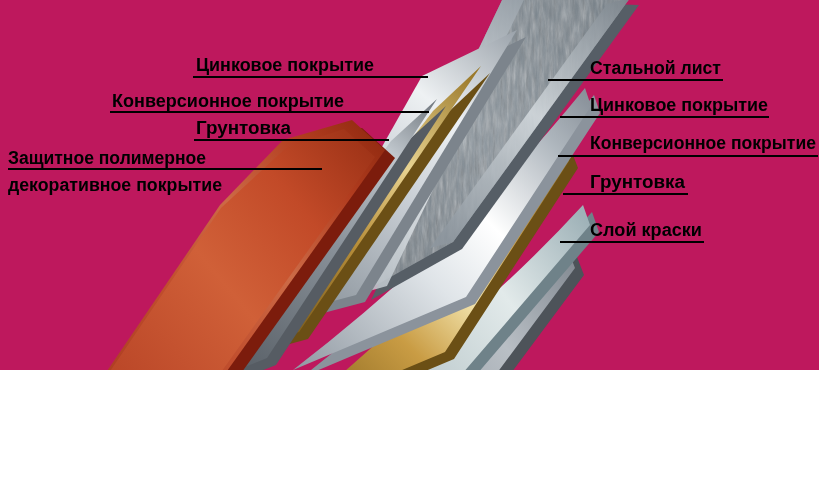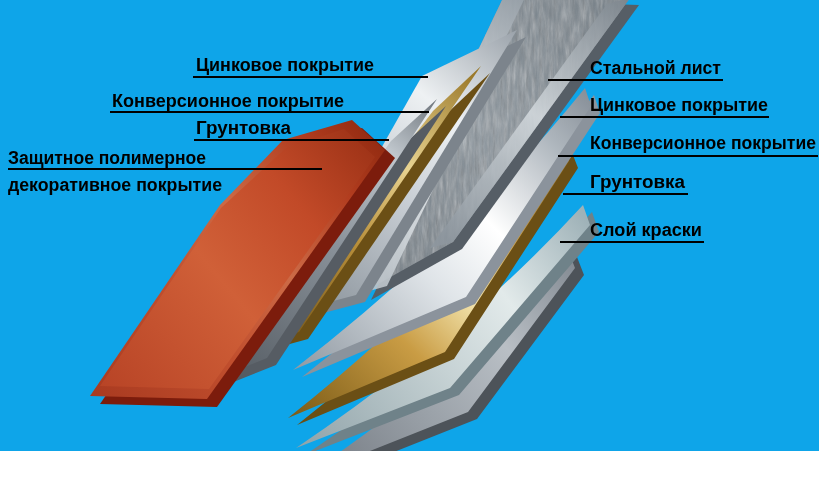--- a/index.html
+++ b/index.html
@@ -1,16 +1,16 @@
 <!DOCTYPE html>
 <html><head>
 <meta charset="utf-8">
 <style>
   html,body{margin:0;padding:0;background:#fff;}
-  .stage{position:relative;width:819px;height:451px;background:#0ea5e9;overflow:hidden;
+  .stage{position:relative;width:819px;height:370px;background:#be185d;overflow:hidden;
          font-family:"Liberation Sans",sans-serif;}
   svg{display:block;}
   text.lbl{font-family:"Liberation Sans",sans-serif;font-weight:bold;font-size:18px;fill:#000;}
   line.leader{stroke:#000;stroke-width:2;}
 </style>
 </head>
 <body>
 
 <div class="stage">
 <svg viewBox="0 0 819 486" width="819" height="486">

